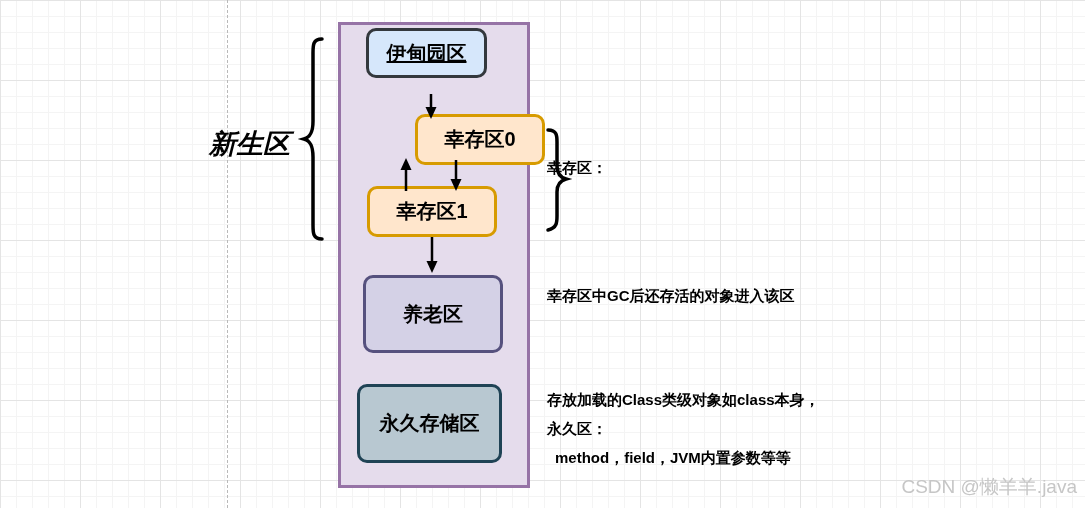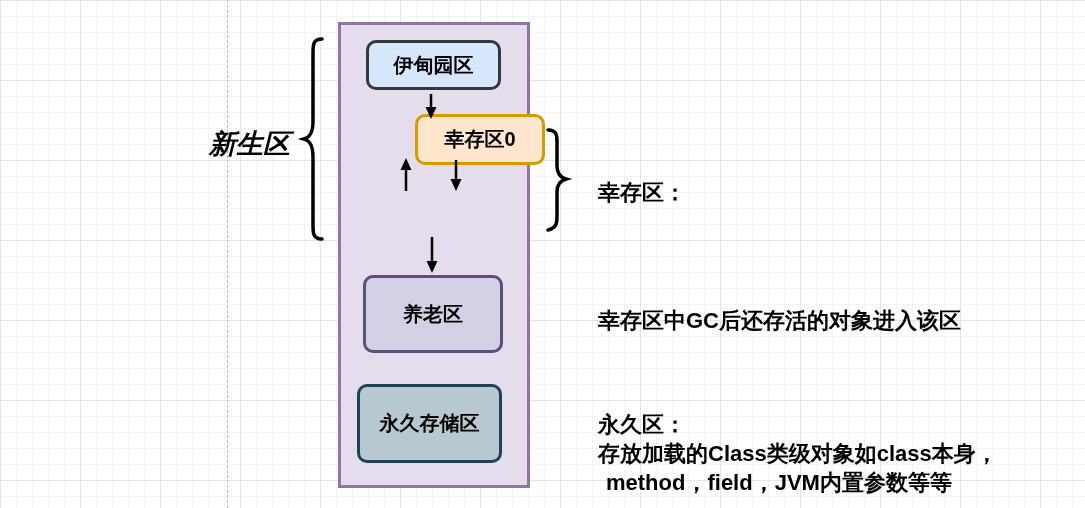--- a/index.html
+++ b/index.html
@@ -38,21 +38,21 @@
     position: absolute;
     box-sizing: border-box;
     display: flex;
     align-items: center;
     justify-content: center;
     border-radius: 10px;
     font-weight: bold;
     font-size: 20px;
     color: #000;
   }
-  .node-eden     { left: 366px; top: 40px;  width: 135px; height: 50px; background: #d6e7fb; border: 3px solid #33383d; }
+  .node-eden     { left: 366px; top: 28px;  width: 121px; height: 50px; background: #d6e7fb; border: 3px solid #33383d; text-decoration: underline; }
   .node-s0       { left: 367px; top: 114px; width: 130px; height: 51px; background: #ffe6cc; border: 3px solid #d79b00; margin-left: 48px; }
   .node-s1       { left: 367px; top: 186px; width: 130px; height: 51px; background: #ffe6cc; border: 3px solid #d79b00; }
   .node-old      { left: 363px; top: 275px; width: 140px; height: 78px; background: #d4d1e6; border: 3px solid #56517e; text-align: right; }
   .node-perm     { left: 357px; top: 384px; width: 145px; height: 79px; background: #b8c8d1; border: 3px solid #1f4355; }
   .overlay {
     position: absolute;
     left: 0; top: 0;
     width: 1085px; height: 508px;
     pointer-events: none;
   }
@@ -60,27 +60,26 @@
     position: absolute;
     left: 209px; top: 126px;
     font-size: 27px;
     font-weight: bold;
     color: #000;
     white-space: nowrap;
     font-style: italic;
   }
   .ann {
     position: absolute;
-    left: 598px;
-    font-size: 22px;
+    left: 547px;
+    font-size: 15px;
     font-weight: bold;
     color: #000;
     line-height: 29px;
     white-space: nowrap;
-    margin-top: 25px;
   }
   .ann-survivor { top: 153px; }
   .ann-old      { top: 281px; }
   .ann-perm     { top: 385px; }
   .ann .indented { padding-left: 8px; }
   .watermark {
     position: absolute;
     right: 8px; top: 474px;
     font-size: 19px;
     font-weight: normal;
@@ -95,20 +94,23 @@
 
   <div class="page-divider"></div>
 
   <div class="heap"></div>
 
   <div class="node node-eden">
     <span>伊甸园区</span>
   </div>
   <div class="node node-s0">
     <span>幸存区0</span>
+  </div>
+  <div class="node node-s1">
+    <span>幸存区1</span>
   </div>
   <div class="node node-old">
     <span>养老区</span>
   </div>
   <div class="node node-perm">
     <span>永久存储区</span>
   </div>
 
   <svg class="overlay" viewBox="0 0 1085 508" xmlns="http://www.w3.org/2000/svg">
 
@@ -141,19 +143,20 @@
 
   <div class="ann ann-survivor">
     <div>幸存区：</div>
   </div>
 
   <div class="ann ann-old">
     <div>幸存区中GC后还存活的对象进入该区</div>
   </div>
 
   <div class="ann ann-perm">
+    <div>存放加载的Class类级对象如class本身，</div>
     <div>永久区：</div>
-    <div>存放加载的Class类级对象如class本身，</div>
     <div class="indented">method，field，JVM内置参数等等</div>
   </div>
 
+  <div class="watermark">CSDN @懒羊羊.java</div>
 
 </div>
 
 </body></html>

